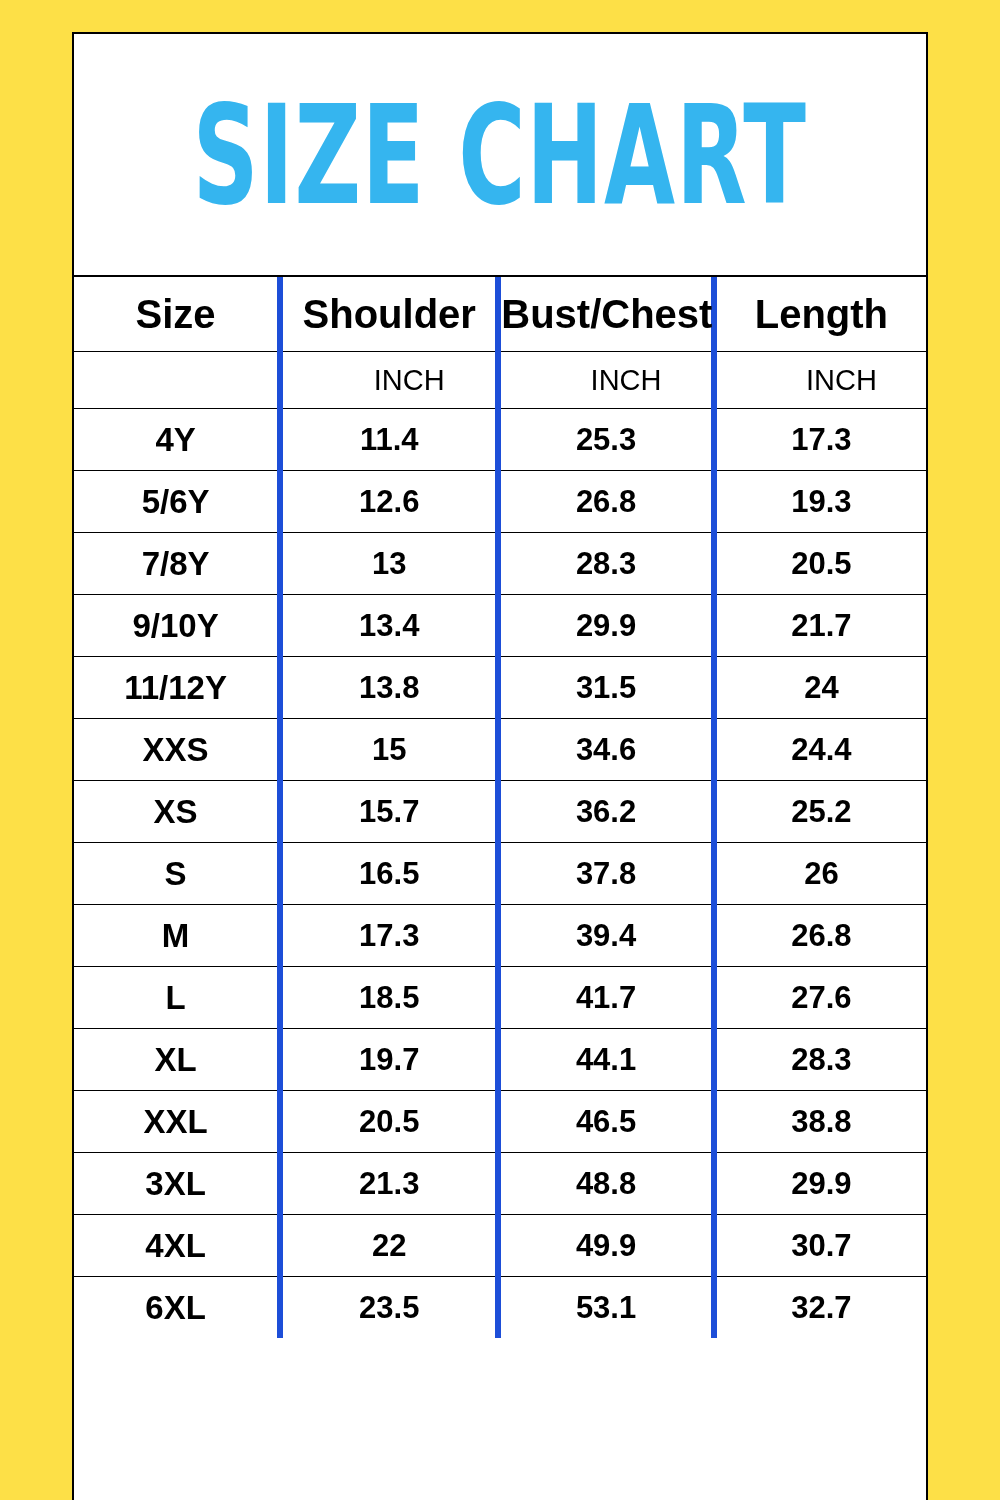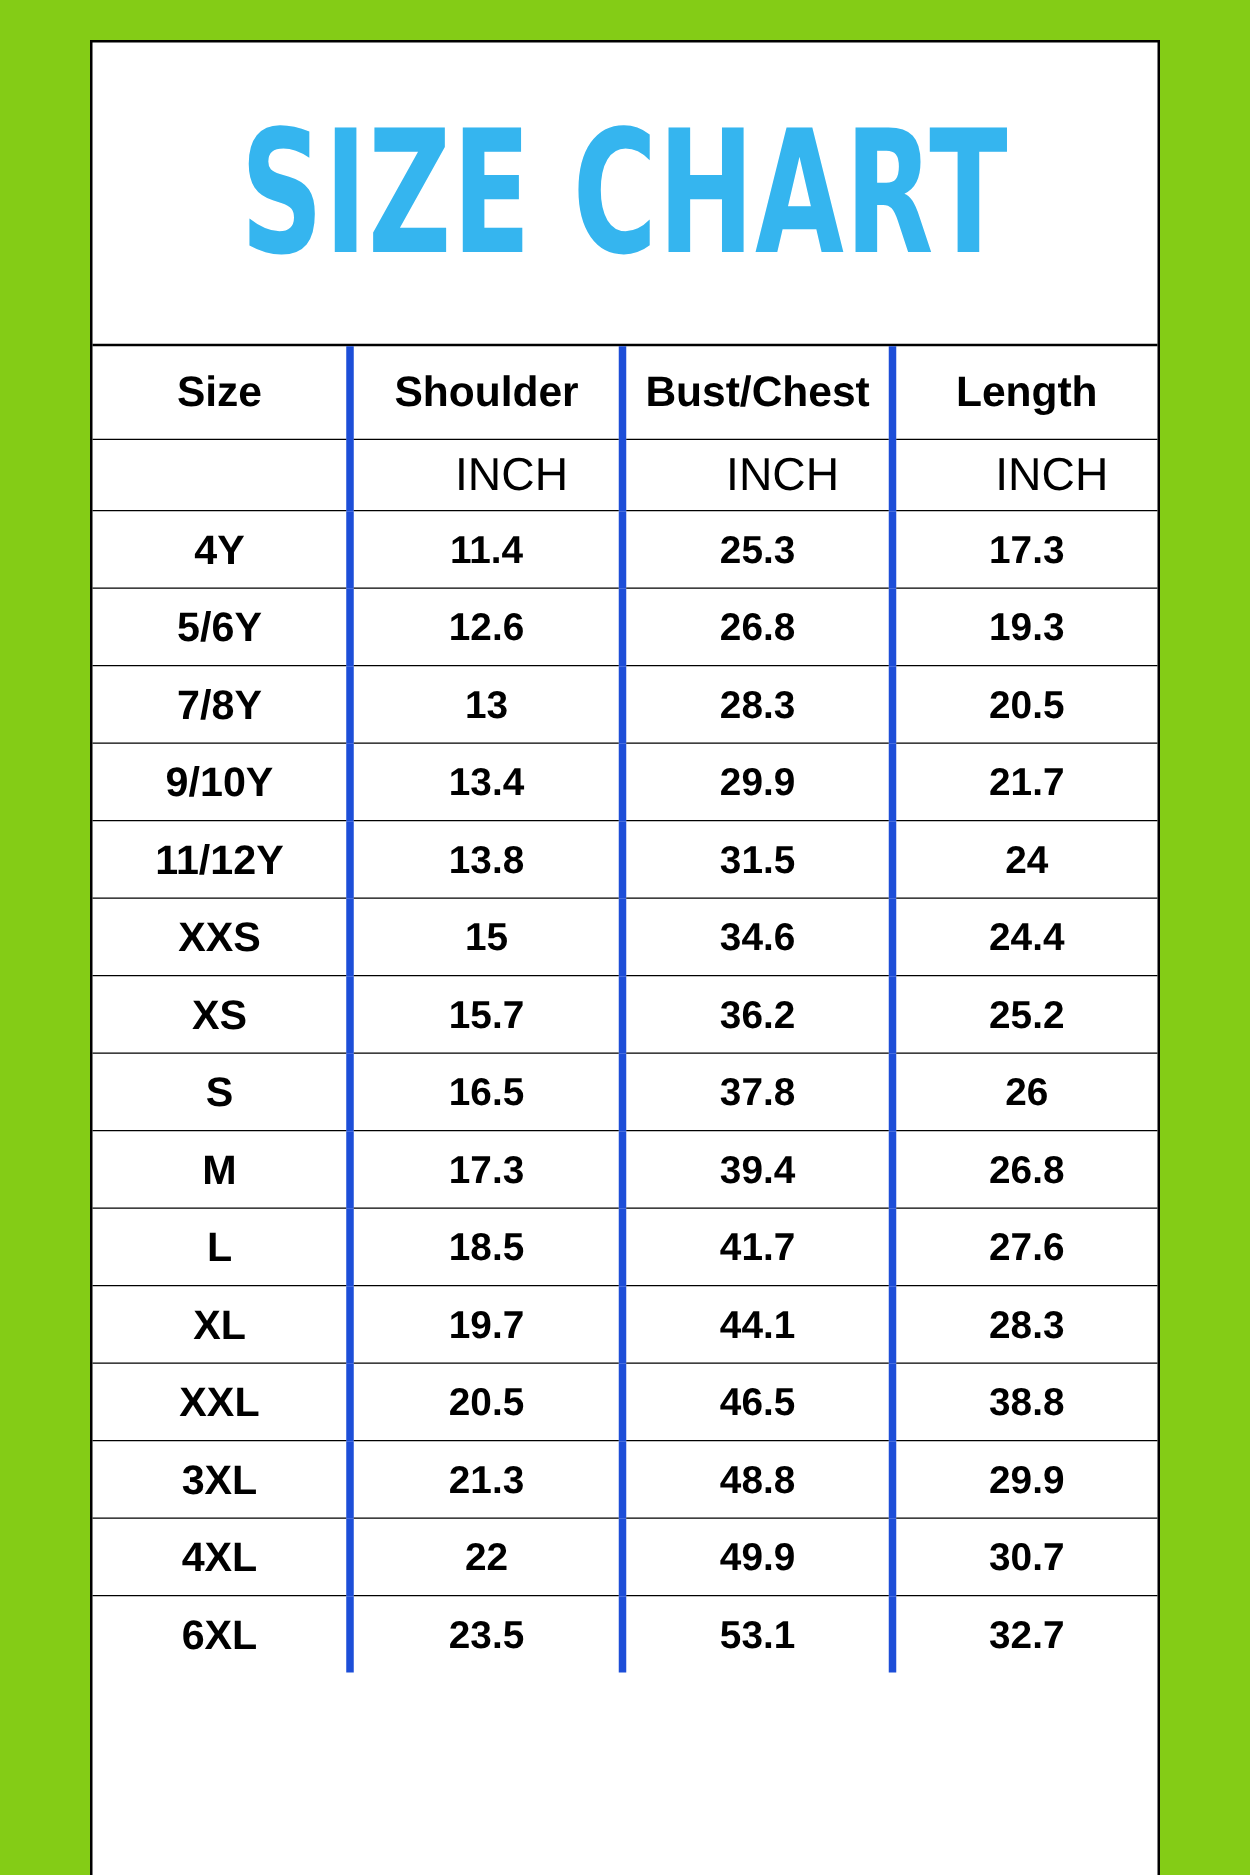--- a/index.html
+++ b/index.html
@@ -10,21 +10,21 @@
   body {
     width: 1000px;
     height: 1500px;
     font-family: "Liberation Sans", sans-serif;
     overflow: hidden;
   }
   .page {
     position: relative;
     width: 1000px;
     height: 1500px;
-    background: #84cc16;
+    background: #fde047;
     box-sizing: border-box;
   }
   .card {
     position: absolute;
     left: 72px;
     top: 32px;
     width: 856px;
     height: 1468px;
     border: 2px solid #000000;
     border-bottom: none;
@@ -71,26 +71,26 @@
     color: #000000;
     height: 61px;
     padding: 0;
   }
   table.size-table th + th,
   table.size-table td + td {
     border-left: 6px solid #1d4ed8;
   }
   table.size-table thead th {
     font-weight: bold;
-    font-size: 34px;
+    font-size: 40px;
     height: 74px;
     border-top: none;
   }
   table.size-table tr.units td {
-    font-size: 37px;
+    font-size: 29px;
     font-weight: normal;
     height: 56px;
     padding-left: 40px;
   }
   table.size-table td.size-cell {
     font-weight: bold;
     font-size: 33px;
   }
   table.size-table td.val {
     font-weight: bold;

